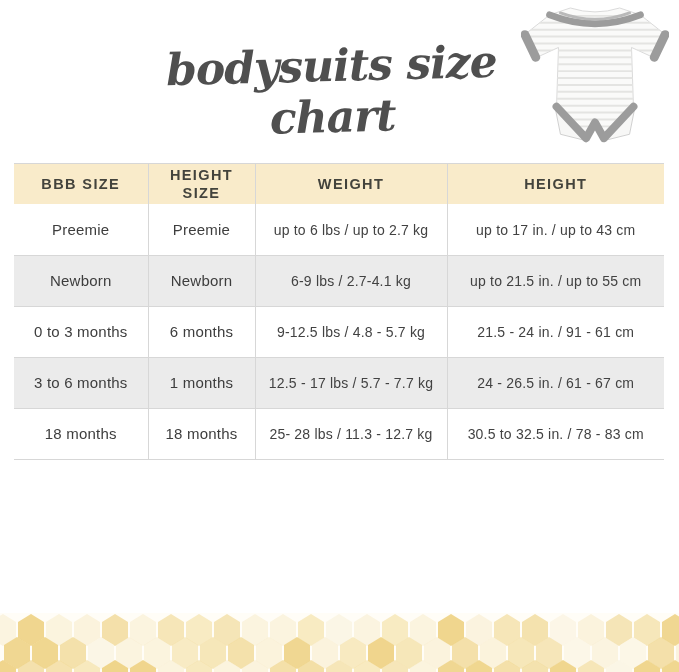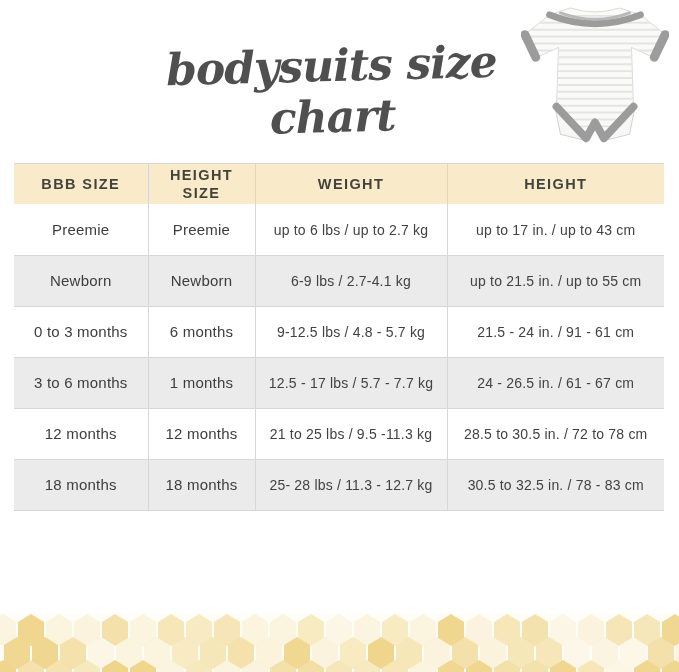--- a/index.html
+++ b/index.html
@@ -165,26 +165,20 @@
           <td class="size-cell">0 to 3 months</td>
           <td class="size-cell">6 months</td>
           <td class="measure-cell">9-12.5 lbs / 4.8 - 5.7 kg</td>
           <td class="measure-cell">21.5 - 24 in. / 91 - 61 cm</td>
         </tr>
         <tr>
           <td class="size-cell">3 to 6 months</td>
           <td class="size-cell">1 months</td>
           <td class="measure-cell">12.5 - 17 lbs / 5.7 - 7.7 kg</td>
           <td class="measure-cell">24 - 26.5 in. / 61 - 67 cm</td>
-        </tr>
-        <tr>
-          <td class="size-cell">12 months</td>
-          <td class="size-cell">12 months</td>
-          <td class="measure-cell">21 to 25 lbs / 9.5 -11.3 kg</td>
-          <td class="measure-cell">28.5 to 30.5 in. / 72 to 78 cm</td>
         </tr>
         <tr>
           <td class="size-cell">18 months</td>
           <td class="size-cell">18 months</td>
           <td class="measure-cell">25- 28 lbs / 11.3 - 12.7 kg</td>
           <td class="measure-cell">30.5 to 32.5 in. / 78 - 83 cm</td>
         </tr>
       </tbody>
   </table>
 

